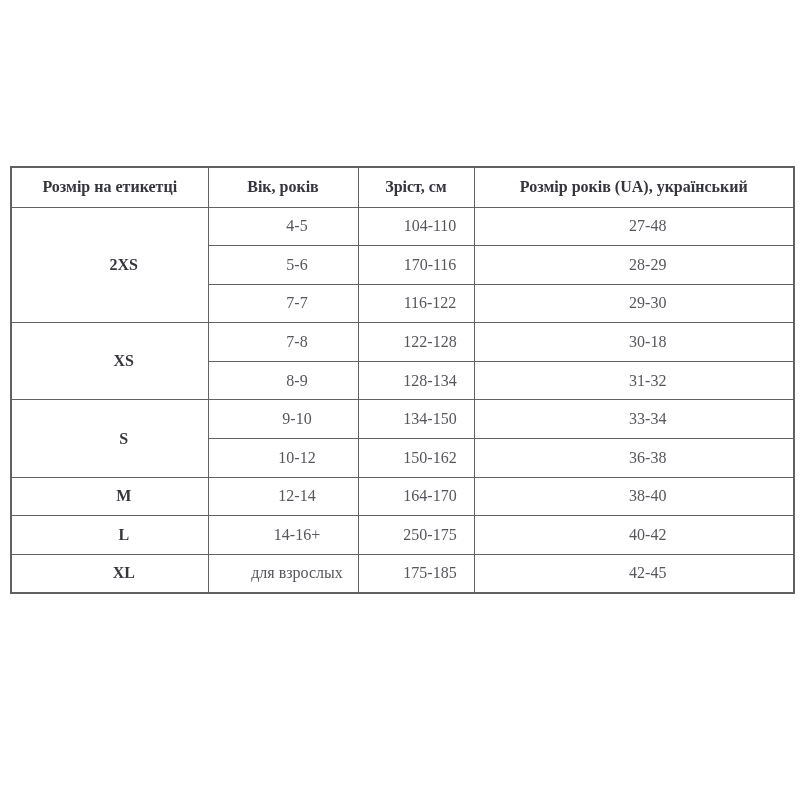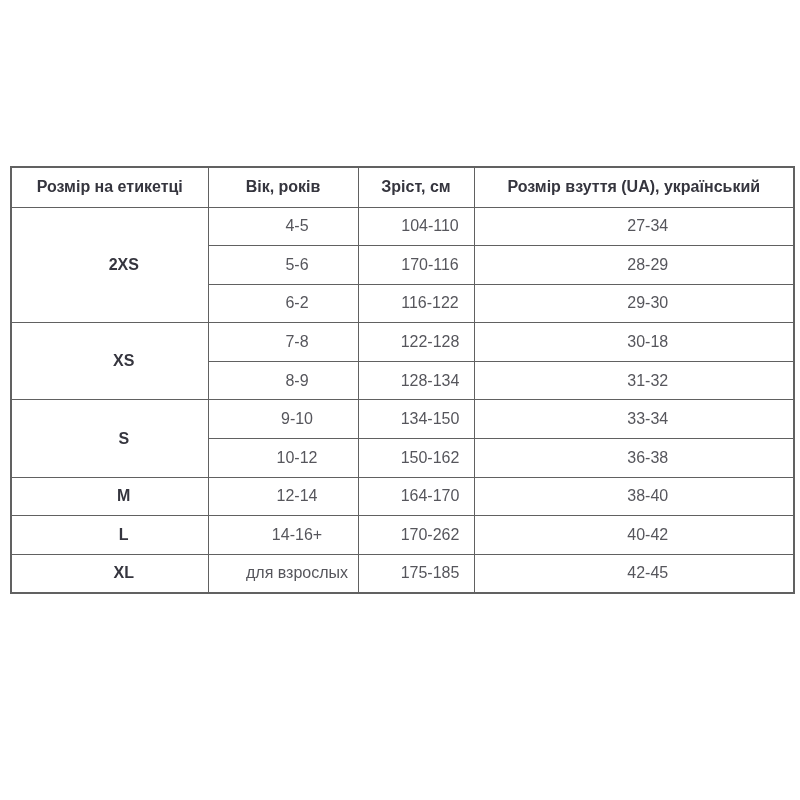--- a/index.html
+++ b/index.html
@@ -28,20 +28,21 @@
     position: absolute;
     left: 10px;
     top: 166px;
     width: 783px;
   }
   table.size-table {
     width: 783px;
     border-collapse: collapse;
     table-layout: fixed;
     border: 2px solid var(--border-color);
+    font-family: Liberation Serif, serif;
   }
   table.size-table th,
   table.size-table td {
     border: 1px solid var(--border-color);
     text-align: center;
     vertical-align: middle;
     padding: 0 4px;
     font-size: 16px;
     overflow: hidden;
     white-space: nowrap;
@@ -77,37 +78,37 @@
         <col class="c1">
         <col class="c2">
         <col class="c3">
         <col class="c4">
       </colgroup>
       <thead>
         <tr>
           <th>Розмір на етикетці</th>
           <th>Вік, років</th>
           <th>Зріст, см</th>
-          <th>Розмір взуття (UA), український</th>
+          <th>Розмір років (UA), український</th>
         </tr>
       </thead>
       <tbody>
           <tr>
             <td class="size-cell" rowspan="3">2XS</td>
             <td>4-5</td>
             <td>104-110</td>
-            <td>27-34</td>
+            <td>27-48</td>
           </tr>
           <tr>
             <td>5-6</td>
             <td>170-116</td>
             <td>28-29</td>
           </tr>
           <tr>
-            <td>6-2</td>
+            <td>7-7</td>
             <td>116-122</td>
             <td>29-30</td>
           </tr>
           <tr>
             <td class="size-cell" rowspan="2">XS</td>
             <td>7-8</td>
             <td>122-128</td>
             <td>30-18</td>
           </tr>
           <tr>
@@ -128,21 +129,21 @@
           </tr>
           <tr>
             <td class="size-cell" rowspan="1">M</td>
             <td>12-14</td>
             <td>164-170</td>
             <td>38-40</td>
           </tr>
           <tr>
             <td class="size-cell" rowspan="1">L</td>
             <td>14-16+</td>
-            <td>170-262</td>
+            <td>250-175</td>
             <td>40-42</td>
           </tr>
           <tr>
             <td class="size-cell" rowspan="1">XL</td>
             <td>для взрослых</td>
             <td>175-185</td>
             <td>42-45</td>
           </tr>
         </tbody>
     </table>

